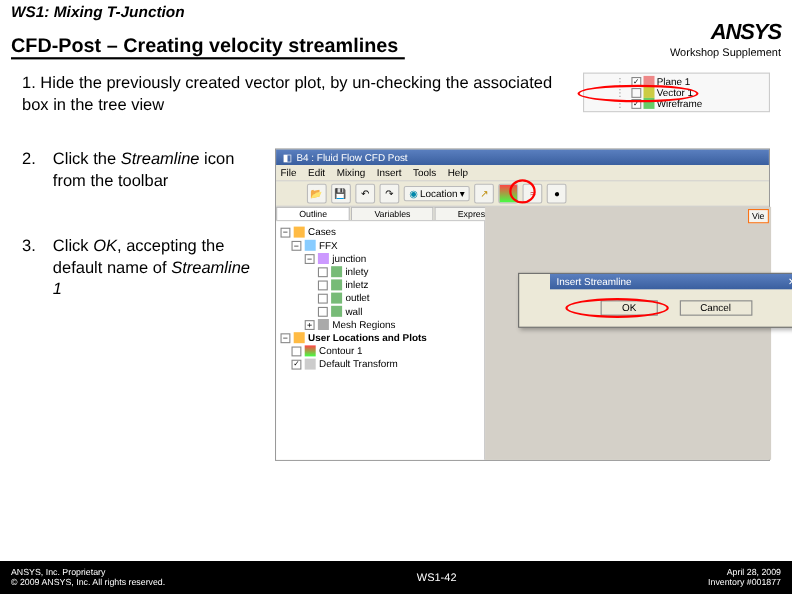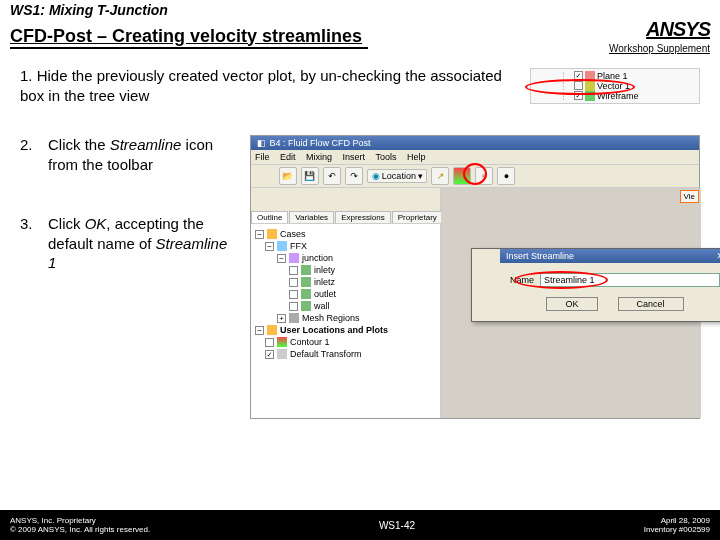--- a/index.html
+++ b/index.html
@@ -1,46 +1,46 @@
 <!DOCTYPE html>
 <html><head>
 <meta charset="utf-8">
 <style>
   * { margin: 0; padding: 0; box-sizing: border-box; }
   body { width: 720px; height: 540px; font-family: Arial, sans-serif; background: #fff; position: relative; overflow: hidden; }
   .header { padding: 2px 10px; }
   .ws-label { font-style: italic; font-weight: bold; font-size: 14px; color: #000; }
-  .title-row { display: flex; align-items: center; justify-content: space-between; text-decoration: underline; }
+  .title-row { display: flex; align-items: flex-end; justify-content: space-between; }
   .title { font-weight: bold; font-size: 18px; color: #000; border-bottom: 2px solid #000; display: inline-block; padding-right: 6px; margin-top: 2px; }
   .logo-area { text-align: right; }
   .logo { font-size: 20px; font-weight: 900; font-style: italic; color: #000; letter-spacing: -1px; }
   .ws-sup { font-size: 10px; color: #000; display: block; margin-top: 2px; }
   .content { padding: 10px 20px; }
-  .step1-row { display: flex; align-items: center; gap: 12px; margin-bottom: 30px; }
+  .step1-row { display: flex; align-items: flex-start; gap: 12px; margin-bottom: 30px; }
   .step1-text { font-size: 15px; flex: 1; line-height: 1.3; }
   .tree-snip { border: 1px solid #ccc; background: #f8f8f8; padding: 2px 4px; font-size: 9px; width: 170px; }
   .tree-snip .ti { display: flex; align-items: center; gap: 2px; white-space: nowrap; }
   .cb { width: 9px; height: 9px; border: 1px solid #888; display: inline-block; font-size: 7px; text-align: center; line-height: 7px; }
   .chk { background: #fff; }
   .tree-snip .dotln::before { content:"⋮"; color:#999; margin-right:4px; }
   .step-list { display: flex; gap: 20px; }
   .steps-col { width: 225px; }
   .step { margin-bottom: 40px; font-size: 15px; line-height: 1.3; display: flex; gap: 10px; }
   .step .num { width: 18px; flex-shrink: 0; }
   .app { border: 1px solid #999; background: #e8e8e4; font-size: 9px; width: 450px; position: relative; }
   .titlebar { background: linear-gradient(#5a7fbf, #3a5f9f); color: #fff; padding: 2px 6px; display: flex; align-items: center; gap: 4px; }
   .menubar { padding: 2px 4px; background: #ece9d8; border-bottom: 1px solid #ccc; }
   .menubar span { margin-right: 8px; }
   .toolbar { padding: 2px 4px; background: #ece9d8; border-bottom: 1px solid #ccc; display: flex; align-items: center; gap: 4px; }
   .tool-btn { width: 18px; height: 18px; border: 1px solid #bbb; background: #f4f4f0; display: inline-flex; align-items: center; justify-content: center; font-size: 9px; border-radius: 2px; }
   .loc-btn { padding: 1px 4px; border: 1px solid #bbb; background: #f4f4f0; display: inline-flex; align-items: center; gap: 2px; border-radius: 2px; }
   .app-body { display: flex; }
   .left-panel { width: 190px; background: #fff; border-right: 1px solid #ccc; }
   .tabs { display: flex; background: #ece9d8; border-bottom: 1px solid #ccc; }
-  .tab { padding: 1px 5px; border: 1px solid #bbb; border-bottom: none; background: #f4f4f0; font-size: 8px; margin-right: 1px; margin-top: 23px; }
+  .tab { padding: 1px 20px; border: 1px solid #bbb; border-bottom: none; background: #f4f4f0; font-size: 8px; margin-right: 1px; }
   .tab.active { background: #fff; }
   .tree { padding: 4px; font-size: 9px; }
   .tree .node { padding: 1px 0; display: flex; align-items: center; gap: 3px; }
   .tree .lv1 { padding-left: 10px; }
   .tree .lv2 { padding-left: 22px; }
   .tree .lv3 { padding-left: 34px; }
   .exp { width: 9px; height: 9px; border: 1px solid #888; font-size: 8px; line-height: 7px; text-align: center; display: inline-block; }
   .icn { width: 10px; height: 10px; display: inline-block; }
   .right-panel { flex: 1; background: #d4d0c8; position: relative; min-height: 230px; }
   .right-tab { position: absolute; right: 2px; top: 2px; background: #f4f4f0; border: 1px solid #f97316; padding: 1px 3px; font-size: 8px; }
@@ -203,24 +203,20 @@
           </div>
         </div>
         <div class="right-panel">
           <span class="right-tab">Vie</span>
           <div class="dialog hl">
             <div class="dlg-title">
               <span>Insert Streamline</span>
               <span>✕</span>
             </div>
             <div class="dlg-body">
-              <div class="dlg-row">
-                <span>Name</span>
-                <span class="dlg-input">Streamline 1</span>
-              </div>
               <div class="dlg-btns">
                 <span class="dlg-btn">OK</span>
                 <span class="dlg-btn">Cancel</span>
               </div>
             </div>
             <div class="red-oval" style="left:42px;top:22px;width:94px;height:18px"></div>
           </div>
         </div>
       </div>
     </div>
@@ -228,15 +224,15 @@
 </div>
 
 <div class="footer">
   <div>
     <div>ANSYS, Inc. Proprietary</div>
     <div>© 2009 ANSYS, Inc.  All rights reserved.</div>
   </div>
   <div class="mid">WS1-42</div>
   <div class="right">
     <div>April 28, 2009</div>
-    <div>Inventory #002599</div>
+    <div>Inventory #001877</div>
   </div>
 </div>
 
 </body></html>

